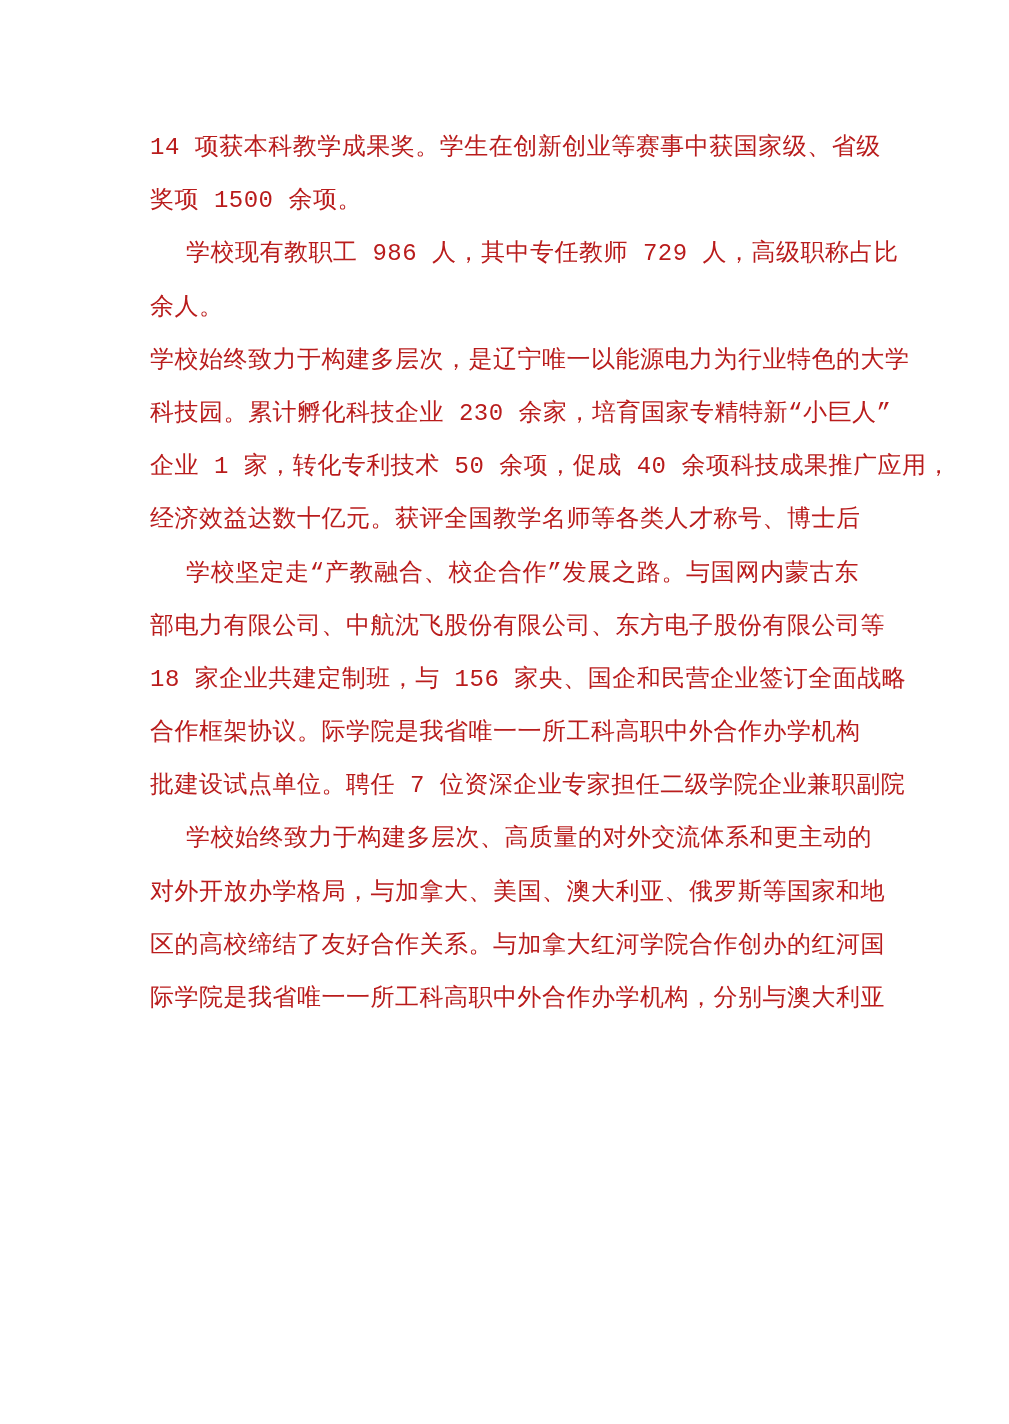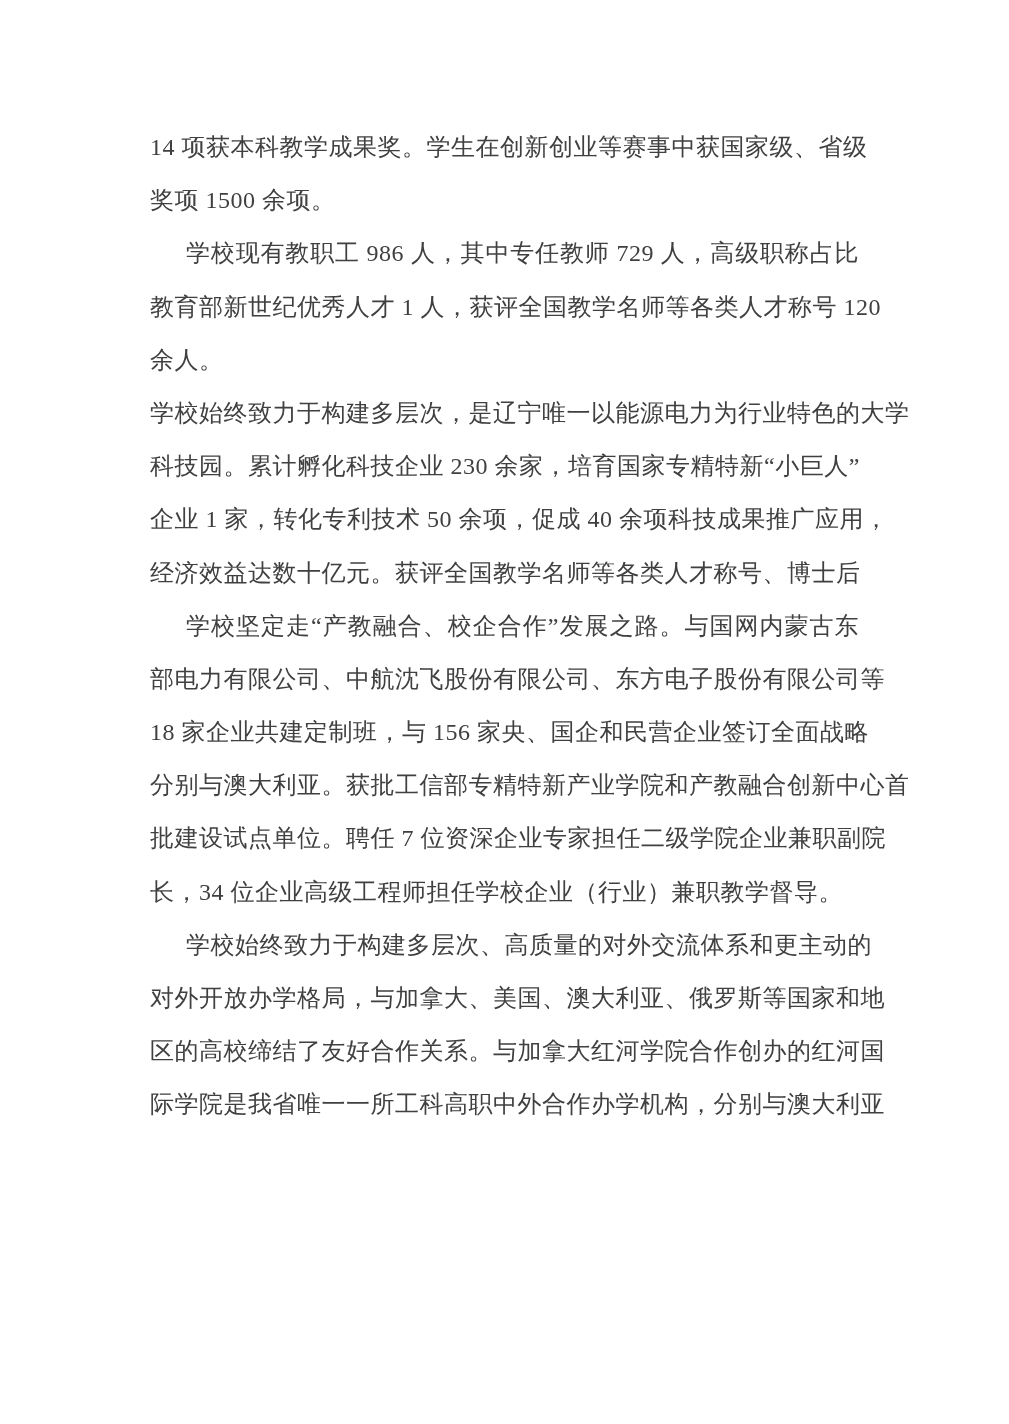--- a/index.html
+++ b/index.html
@@ -11,23 +11,23 @@
     width: 1009px;
     height: 1424px;
     position: relative;
     overflow: hidden;
   }
   .page {
     position: absolute;
     left: 150px;
     top: 121px;
     width: 709px;
-    font-family: Liberation Serif, serif;
+    font-family: Liberation Mono, monospace;
     font-size: 24px;
-    color: #404040;
+    color: #b91c1c;
   }
   .para {
     margin: 0;
     padding: 0;
   }
   .line {
     display: block;
     height: 53.2px;
     line-height: 53.2px;
     white-space: nowrap;
@@ -48,38 +48,36 @@
 
 <div class="page">
 
   <div class="para">
     <span class="line">14 项获本科教学成果奖。学生在创新创业等赛事中获国家级、省级</span>
     <span class="line last">奖项 1500 余项。</span>
   </div>
 
   <div class="para">
     <span class="line indent">学校现有教职工 986 人，其中专任教师 729 人，高级职称占比</span>
-    <span class="line">教育部新世纪优秀人才 1 人，获评全国教学名师等各类人才称号 120</span>
     <span class="line last">余人。</span>
   </div>
 
   <div class="para">
     <span class="line">学校始终致力于构建多层次，是辽宁唯一以能源电力为行业特色的大学</span>
     <span class="line">科技园。累计孵化科技企业 230 余家，培育国家专精特新“小巨人”</span>
     <span class="line">企业 1 家，转化专利技术 50 余项，促成 40 余项科技成果推广应用，</span>
     <span class="line">经济效益达数十亿元。获评全国教学名师等各类人才称号、博士后</span>
   </div>
 
   <div class="para">
     <span class="line indent">学校坚定走“产教融合、校企合作”发展之路。与国网内蒙古东</span>
     <span class="line">部电力有限公司、中航沈飞股份有限公司、东方电子股份有限公司等</span>
     <span class="line">18 家企业共建定制班，与 156 家央、国企和民营企业签订全面战略</span>
-    <span class="line">分别与澳大利亚。获批工信部专精特新产业学院和产教融合创新中心首</span>
+    <span class="line">合作框架协议。际学院是我省唯一一所工科高职中外合作办学机构</span>
     <span class="line">批建设试点单位。聘任 7 位资深企业专家担任二级学院企业兼职副院</span>
-    <span class="line last">长，34 位企业高级工程师担任学校企业（行业）兼职教学督导。</span>
   </div>
 
   <div class="para">
     <span class="line indent">学校始终致力于构建多层次、高质量的对外交流体系和更主动的</span>
     <span class="line">对外开放办学格局，与加拿大、美国、澳大利亚、俄罗斯等国家和地</span>
     <span class="line">区的高校缔结了友好合作关系。与加拿大红河学院合作创办的红河国</span>
     <span class="line">际学院是我省唯一一所工科高职中外合作办学机构，分别与澳大利亚</span>
   </div>
 
 </div>

